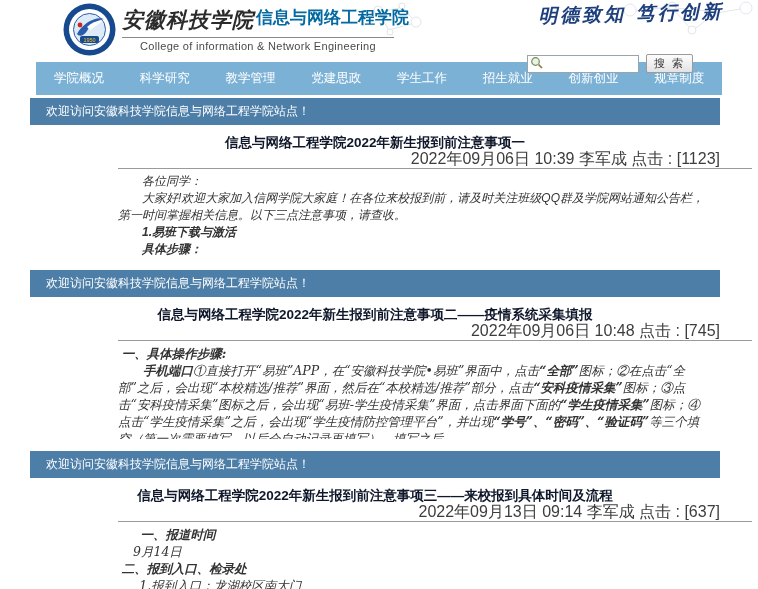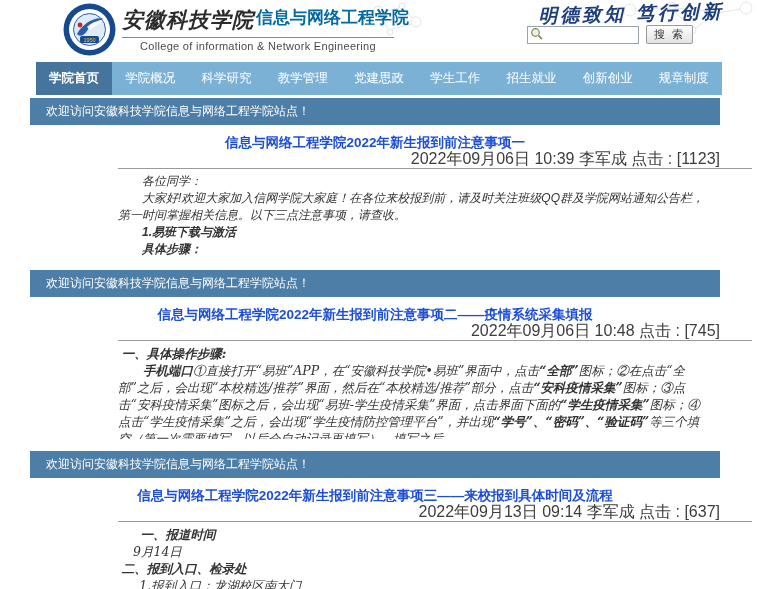--- a/index.html
+++ b/index.html
@@ -13,21 +13,21 @@
   .brand-row{display:flex;white-space:nowrap;}
   .brand-callig{font-family:"DejaVu Serif",serif;font-style:italic;font-weight:bold;
                 font-size:21px;color:#2b2b2b;letter-spacing:1px;}
   .brand-bold{font-family:"Liberation Sans",sans-serif;font-weight:bold;
               font-size:17px;color:#0369a1;margin-left:2px;padding-bottom:1px;}
   .brand-divider{border:0;border-top:1px solid #8a8a8a;margin:3px 0 2px 0;}
   .brand-en{font-size:11px;color:#4a4a4a;text-align:center;letter-spacing:.3px;}
   .motto{position:absolute;left:534px;top:1px;width:194px;text-align:center;
          font-family:"DejaVu Serif",serif;font-style:italic;font-weight:bold;
          font-size:19px;letter-spacing:3px;transform:rotate(-1.5deg);white-space:nowrap;}
-  .search-bar{position:absolute;left:527px;top:25px;display:flex;align-items:center;}
+  .search-bar{position:absolute;left:527px;top:54px;display:flex;align-items:center;}
   .search-box{position:relative;}
   .search-input{width:90px;height:14px;border:1px solid #9aa4ad;padding:1px 2px 1px 18px;
                 font-size:11px;outline:none;}
   .search-glass{position:absolute;left:3px;top:2px;width:13px;height:13px;}
   .search-btn{margin-left:7px;height:19px;padding:0 7px;font-size:11px;color:#333;
               background:linear-gradient(#fdfdfd,#e3e3e3);border:1px solid #9b9b9b;
               border-radius:2px;letter-spacing:2px;}
   .doodle{position:absolute;opacity:.55;}
 
   
@@ -35,21 +35,21 @@
   .nav-item{flex:1;text-align:center;line-height:33px;font-size:12.5px;color:#fff;
             cursor:pointer;white-space:nowrap;}
   .nav-item.active{background:#45759c;font-weight:bold;}
 
   
   .main{margin-top:3px;}
   .section{margin:0 0 0 30px;width:690px;}
   .welcome{height:27px;line-height:27px;background:#4d7ea8;color:#fff;font-size:12px;
            padding-left:16px;margin-bottom:0;}
   .art-title{margin:9px 0 1px 0;text-align:center;font-size:13.5px;font-weight:bold;
-             color:#1d4ed8;line-height:17px;cursor:pointer;}
+             color:#0f172a;line-height:17px;cursor:pointer;}
   .art-meta{text-align:right;font-size:16px;font-weight:normal;color:#3d3d3d;
             line-height:13px;padding-bottom:3px;}
   .meta-rule{border:0;border-top:1px solid #9a9a9a;margin:0 -32px 0 88px;}
   .art-body{margin:4px 16px 12px 88px;color:#333;font-style:italic;}
   .art-body p{margin:0;font-size:12px;line-height:17px;}
   .art-body.serif p{font-family:"DejaVu Serif",serif;font-size:12.5px;}
   .art-body.sans p{font-family:"Liberation Sans",sans-serif;}
   .art-body b{font-weight:bold;}
 </style>
 </head>
@@ -114,23 +114,20 @@
           <circle cx="5.5" cy="5.5" r="3.8" fill="#eaf3e2" stroke="#7b8a5a" stroke-width="1.2"></circle>
           <line x1="8.6" y1="8.6" x2="12" y2="12" stroke="#8a7a4a" stroke-width="1.6"></line>
         </svg>
         <input class="search-input" type="text" value="" style="">
       </span>
       <button class="search-btn">搜 索</button>
     </div>
   </div>
 
   <div class="navbar" id="navbar">
-      <div class="nav-item active">
-      <span>学院首页</span>
-    </div>
       <div class="nav-item">
       <span>学院概况</span>
     </div>
       <div class="nav-item">
       <span>科学研究</span>
     </div>
       <div class="nav-item">
       <span>教学管理</span>
     </div>
       <div class="nav-item">

